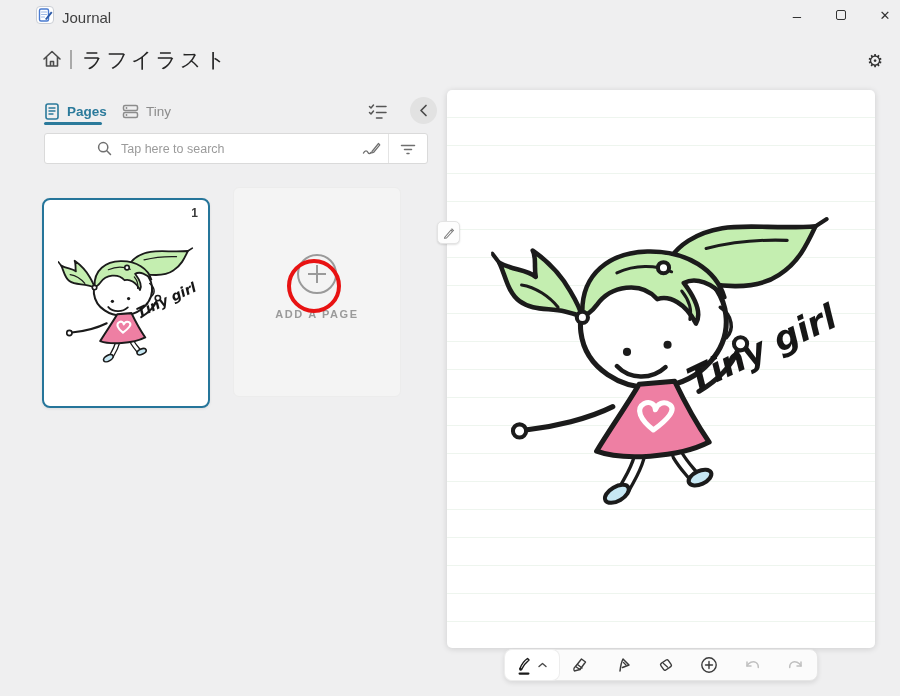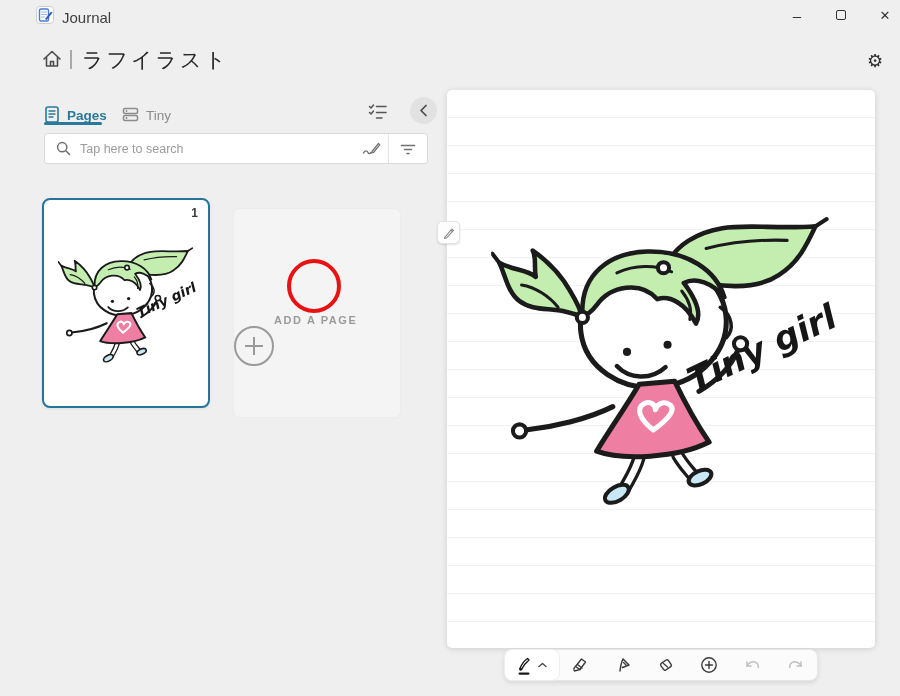--- a/index.html
+++ b/index.html
@@ -23,53 +23,53 @@
   .win-close { left:868px; font-size:13px; }
 
   
   .home-btn { left:40px; top:48px; width:24px; height:24px; background:none; border:none; }
   .hdr-sep { left:70px; top:50px; width:2px; height:19px; background:#a9a9a9; }
   .page-title { left:82px; top:46px; font-size:21px; font-weight:400; letter-spacing:3px; color:#262626; }
   .gear-btn { left:862px; top:48px; width:26px; height:26px; background:none; border:none;
               font-size:18px; color:#333; line-height:26px; text-align:center; }
 
   
-  .tab { background:none; border:none; display:flex; align-items:flex-end; gap:7px; height:24px; }
+  .tab { background:none; border:none; display:flex; align-items:center; gap:7px; height:24px; }
   .tab-pages { left:44px; top:99px; }
   .tab-pages .tab-label { color:#2b7a9b; font-weight:bold; font-size:13.5px; }
   .tab-cards { left:122px; top:99px; }
   .tab-cards .tab-label { color:#8c8c8c; font-size:13.5px; }
   .tab-underline { left:44px; top:122px; width:58px; height:3px; background:#2b7a9b; border-radius:2px; }
   .multiselect-btn { left:366px; top:100px; width:24px; height:24px; background:none; border:none; }
   .collapse-btn { left:410px; top:97px; width:27px; height:27px; border-radius:50%;
                   background:#e2e2e2; border:none; display:flex; align-items:center; justify-content:center; }
 
   
   .search-box { left:44px; top:133px; width:384px; height:31px; background:#fff;
-                border:1px solid #dadada; border-radius:3px; display:flex; align-items:center; }
+                border:1px solid #dadada; border-radius:3px; display:flex; align-items:center;padding-left:41px; }
   .search-box .mag { margin:0 9px 0 11px; flex:none; }
   .search-input { flex:1; border:none; outline:none; font-size:12.5px; color:#444; background:transparent;
                   font-family:"Liberation Sans","DejaVu Sans",sans-serif; min-width:0; }
   .search-input::placeholder { color:#9b9b9b; }
   .ink-btn { flex:none; width:34px; height:29px; background:none; border:none;
              display:flex; align-items:center; justify-content:center; }
   .search-div { flex:none; width:1px; height:29px; background:#e4e4e4; }
   .filter-btn { flex:none; width:38px; height:29px; background:none; border:none;
                 display:flex; align-items:center; justify-content:center; }
 
   
   .thumb-card { left:42px; top:198px; width:168px; height:210px; background:#fff;
                 border:2px solid #25759a; border-radius:8px; cursor:pointer;
                 box-shadow:0 1px 3px rgba(0,0,0,.08); }
   .thumb-num { position:absolute; right:10px; top:6px; font-size:12px; font-weight:bold; color:#3a3a3a; }
   .thumb-art { position:absolute; left:14px; top:46px; }
 
-  .add-card { left:233px; top:208px; width:168px; height:210px; background:#f4f4f4;
+  .add-card { left:233px; top:187px; width:168px; height:210px; background:#f4f4f4;
               border:1px solid #ececec; border-radius:6px; cursor:pointer;
-              display:flex; flex-direction:row; align-items:center; }
+              display:flex; flex-direction:column; align-items:center; }
   .add-plus { margin-top:66px; width:40px; height:40px; border:2px solid #9a9a9a; border-radius:50%;
               position:relative; }
   .add-plus:before, .add-plus:after { content:""; position:absolute; background:#9a9a9a; }
   .add-plus:before { left:50%; top:9px; bottom:9px; width:2px; transform:translateX(-50%); }
   .add-plus:after { top:50%; left:9px; right:9px; height:2px; transform:translateY(-50%); }
   .add-label { margin-top:14px; font-size:11px; letter-spacing:1.6px; color:#9a9a9a; font-weight:bold; }
   .red-ring { left:287px; top:259px; width:54px; height:54px; border:4px solid #e81212;
               border-radius:50%; pointer-events:none; }
 
   

